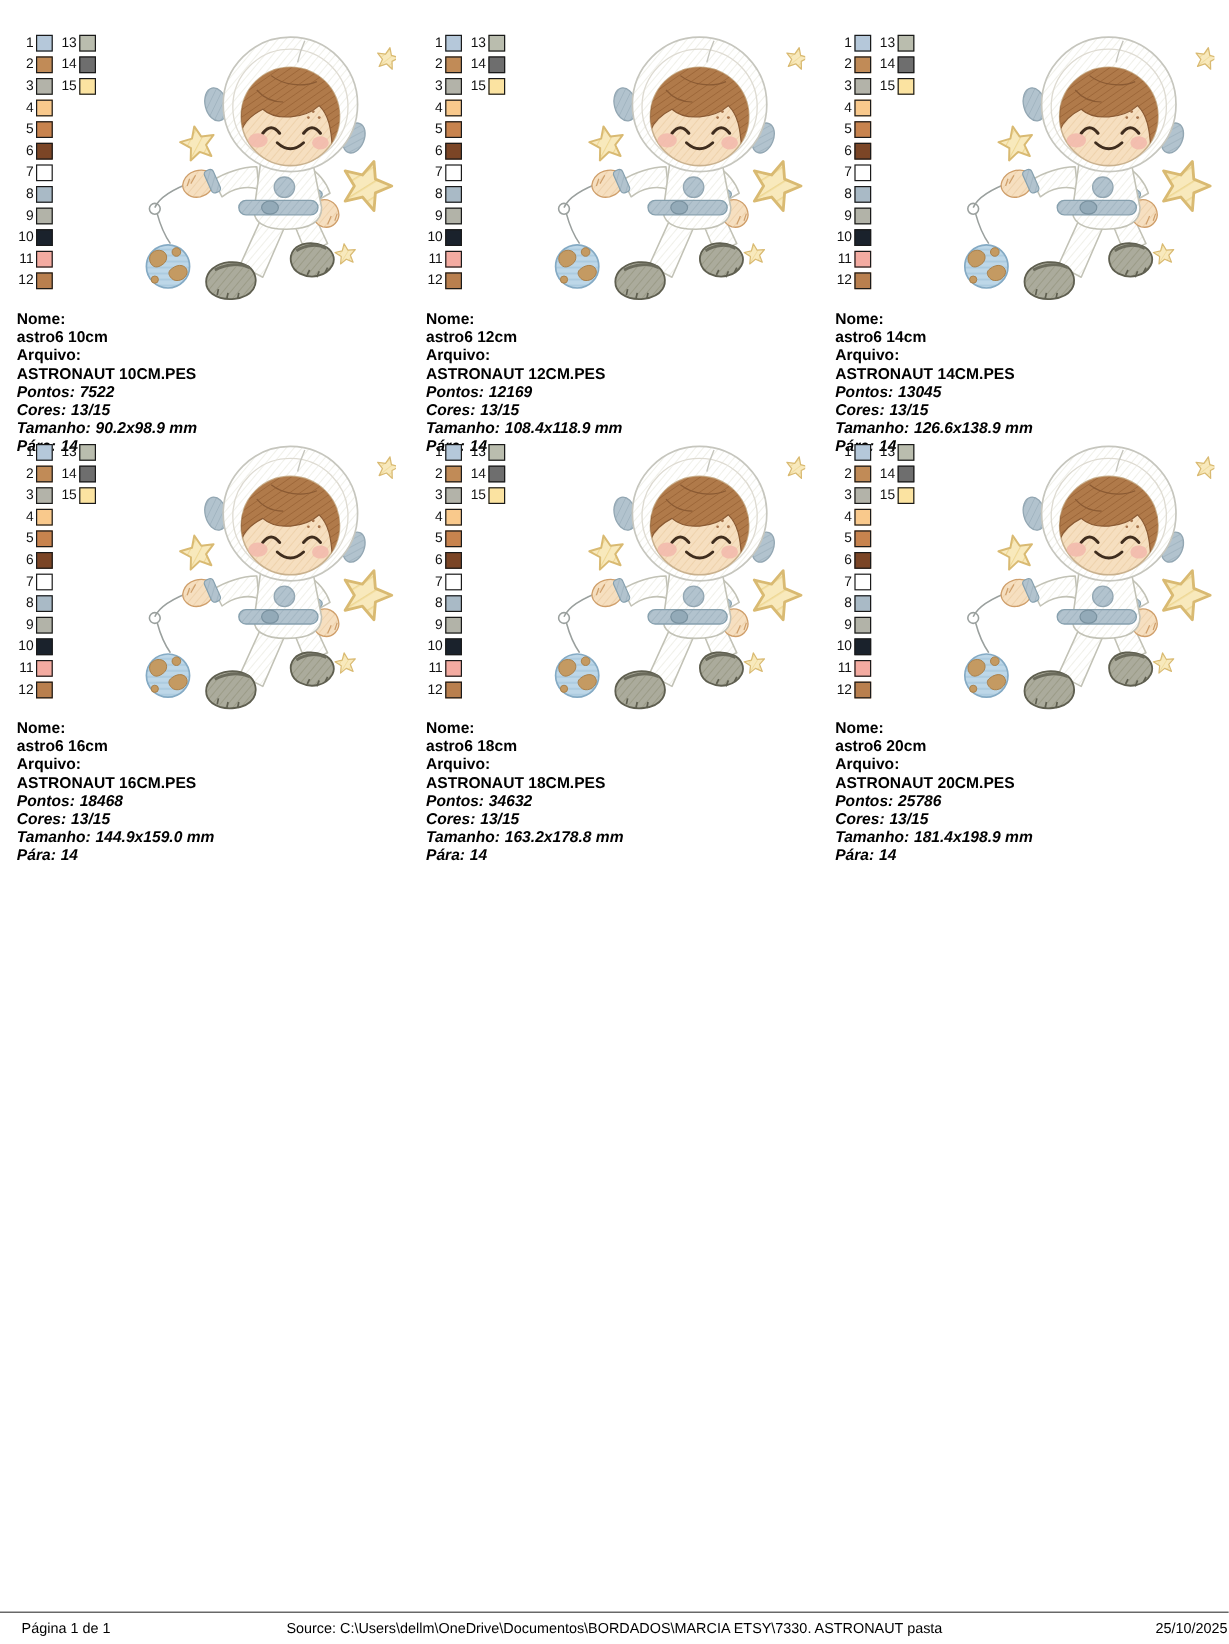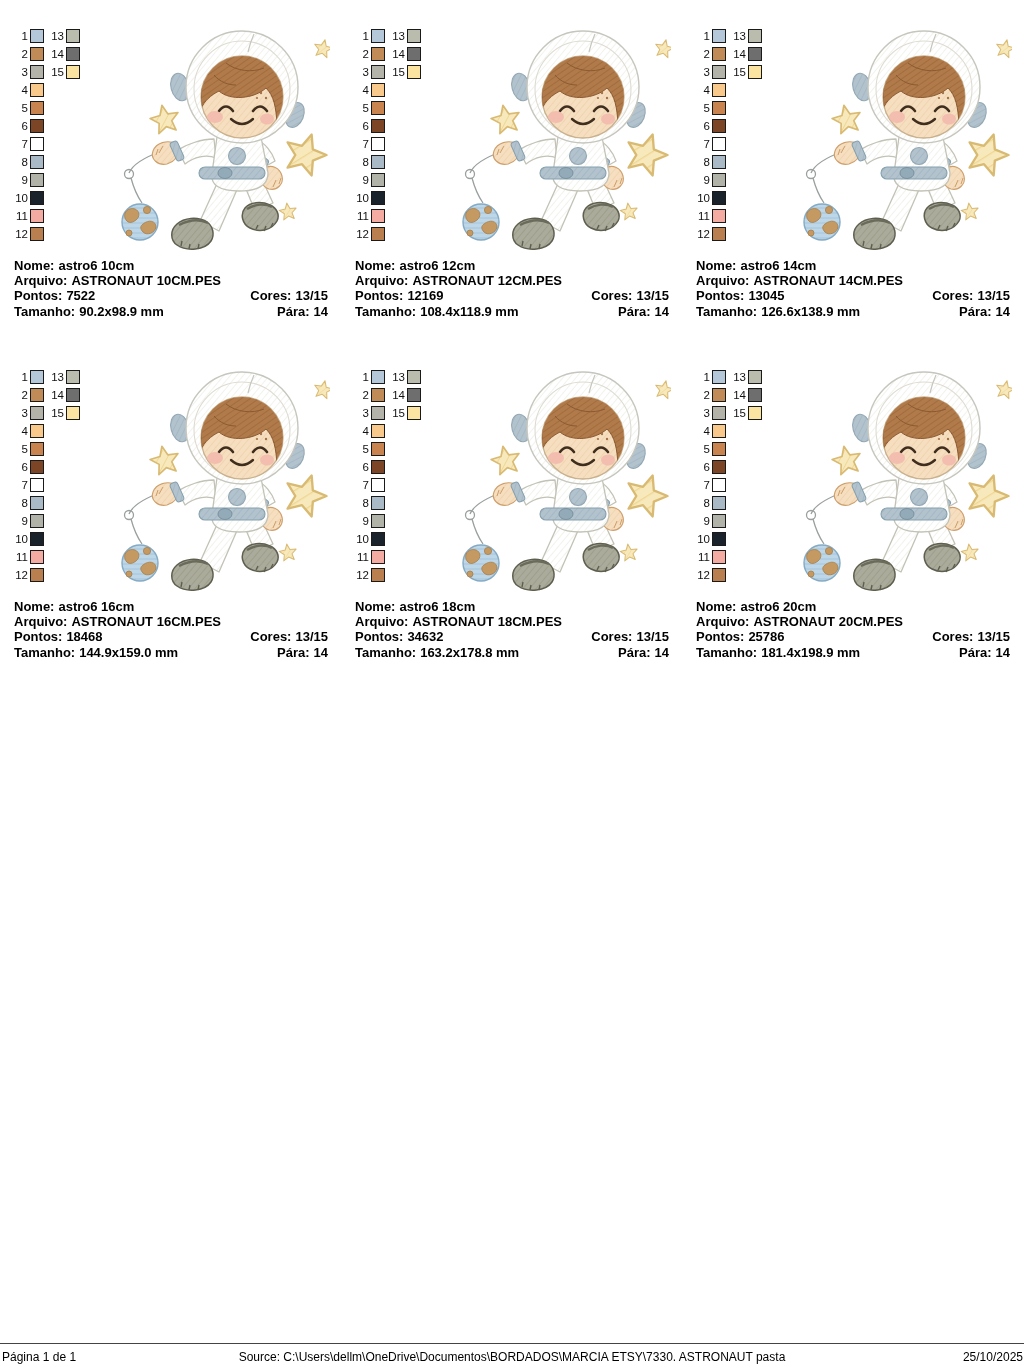--- a/index.html
+++ b/index.html
@@ -5,27 +5,27 @@
   * { margin:0; padding:0; box-sizing:border-box; }
   html,body { background:#ffffff; }
   body { font-family:"Liberation Sans", sans-serif; width:1024px; height:1370px; position:relative; overflow:hidden; }
   .grid { position:absolute; left:14px; top:27px; display:grid; grid-template-columns:repeat(3,316px); column-gap:25px; row-gap:30px; }
   .cell { width:316px; height:311px; position:relative; }
   .art { position:absolute; left:0; top:0; width:316px; height:228px; }
   .palette { position:absolute; left:0; top:0; display:grid; grid-template-columns:16px 16px 20px 16px; grid-auto-rows:18px; align-items:center; z-index:2; }
   .pnum { font-size:11.5px; color:#111; text-align:right; padding-right:2px; line-height:15px; }
   .swatch { width:14px; height:14px; border:1px solid #1a1a1a; display:inline-block; }
   .info { position:absolute; left:0; right:2px; top:231px; font-weight:bold; font-size:13px; line-height:15.2px; color:#000; }
-  .line { display:flex; justify-content:flex-start; white-space:nowrap; }
-  .line.split { justify-content:space-between; }
+  .line { display:flex; justify-content:flex-start; white-space:nowrap;flex-direction:column; }
+  .line.split { justify-content:space-between;font-style:italic; }
   .lbl { margin-right:4px; }
   .pair { display:flex; }
   .footer { position:absolute; left:0; right:0; top:1343px; }
   .footer-rule { border-top:1px solid #444; width:1024px; }
-  .footer-row { display:flex; justify-content:space-between; align-items:baseline; font-size:12px; color:#000; padding:6px 1px 0 2px; }
+  .footer-row { display:flex; justify-content:space-between; align-items:baseline; font-size:12px; color:#000; padding:6px 1px 0 18px; }
   .footer-center { position:absolute; left:0; right:0; text-align:center; font-size:12px; padding-top:6px; }
   svg.defs { position:absolute; width:0; height:0; }
 </style>
 </head>
 <body>
 
 <svg class="defs" xmlns="http://www.w3.org/2000/svg" aria-hidden="true">
   <defs>
     <pattern id="hw" width="5" height="5" patternUnits="userSpaceOnUse" patternTransform="rotate(40)">
       <rect width="5" height="5" fill="#ffffff"></rect>

